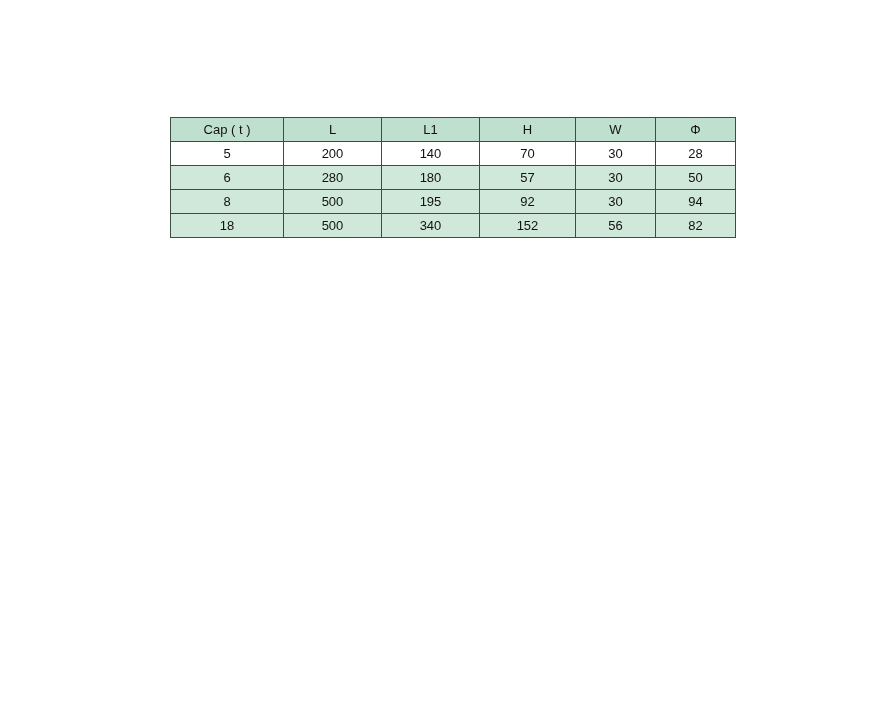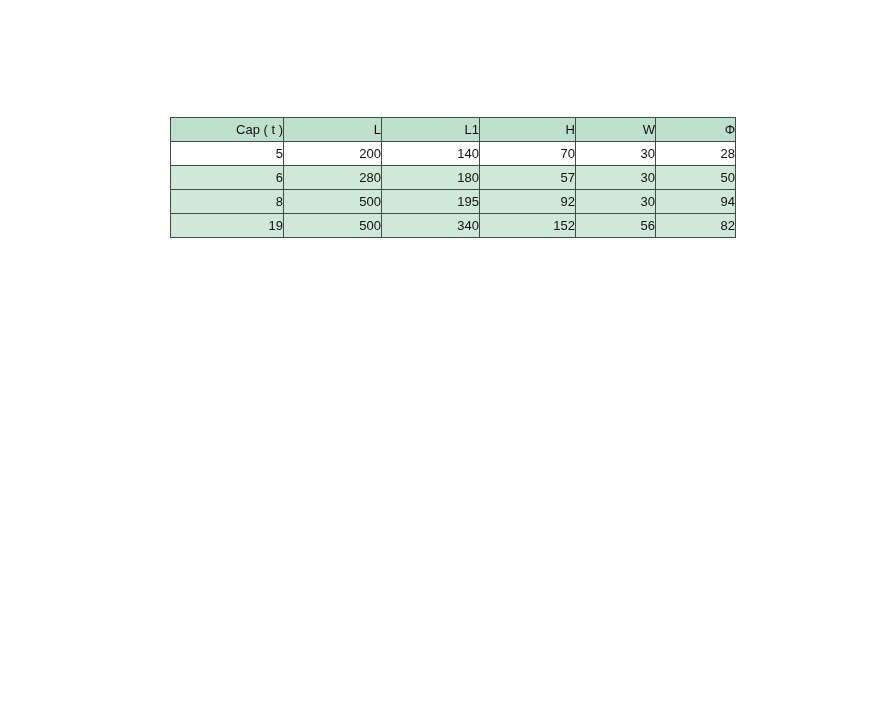--- a/index.html
+++ b/index.html
@@ -24,21 +24,21 @@
     width: 565px;
   }
   table.spec {
     border-collapse: collapse;
     width: 565px;
     table-layout: fixed;
   }
   table.spec td, table.spec th {
     border: 1px solid #3f4c45;
     height: 23px;
-    text-align: right;
+    text-align: center;
     vertical-align: middle;
     font-size: 13px;
     font-weight: normal;
     padding: 0;
     line-height: 23px;
     color: #111;
   }
   table.spec thead th {
     background: #bfe0cf;
     font-size: 13px;
@@ -115,21 +115,21 @@
       </tr>
       <tr class="alt">
         <td>8</td>
         <td>500</td>
         <td>195</td>
         <td>92</td>
         <td>30</td>
         <td>94</td>
       </tr>
       <tr class="alt">
-        <td>19</td>
+        <td>18</td>
         <td>500</td>
         <td>340</td>
         <td>152</td>
         <td>56</td>
         <td>82</td>
       </tr>
     </tbody>
   </table>
 </div>
 

